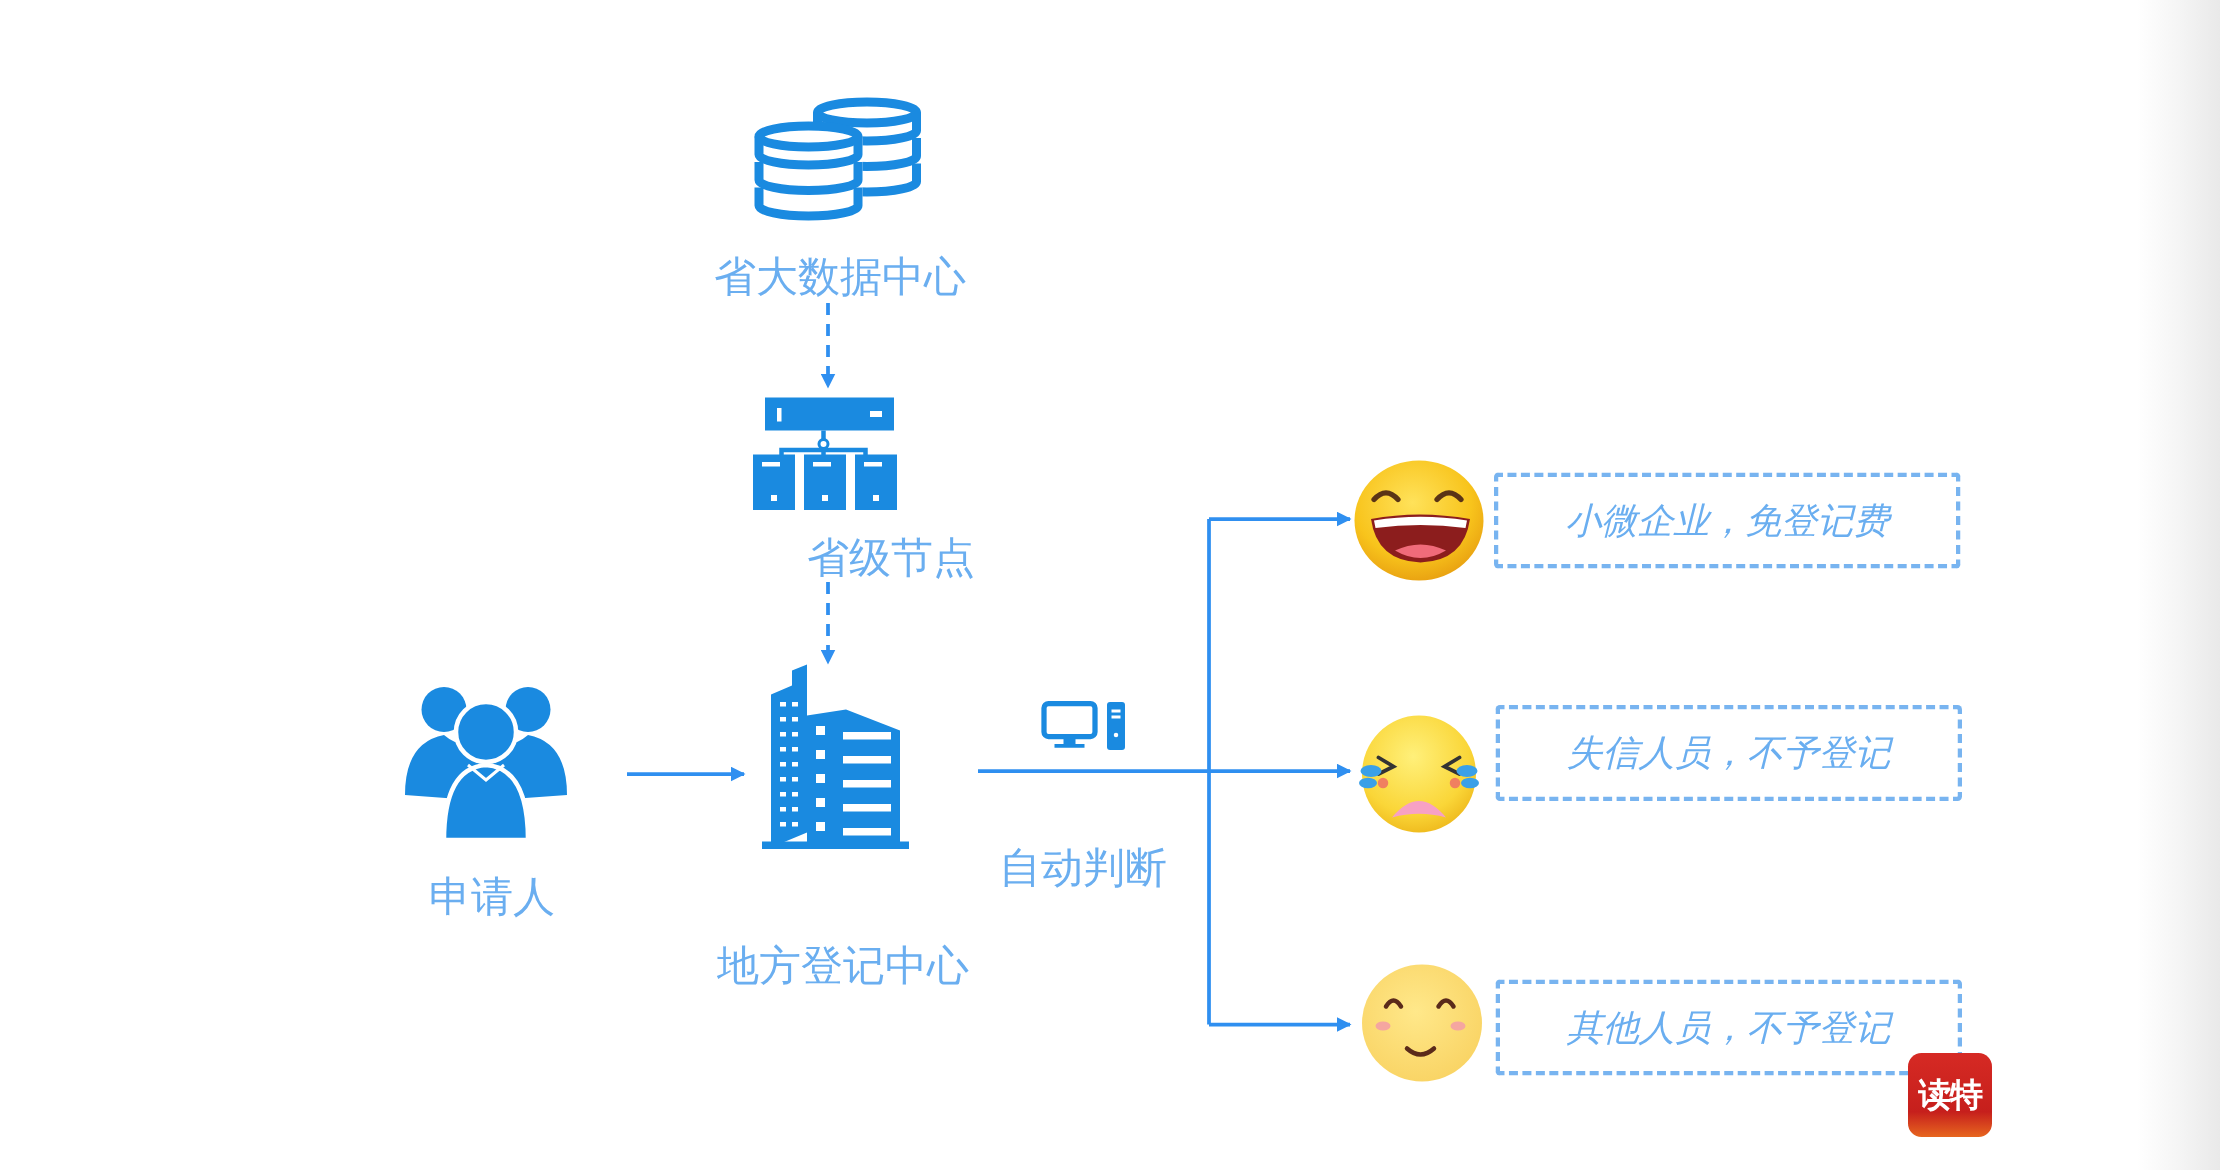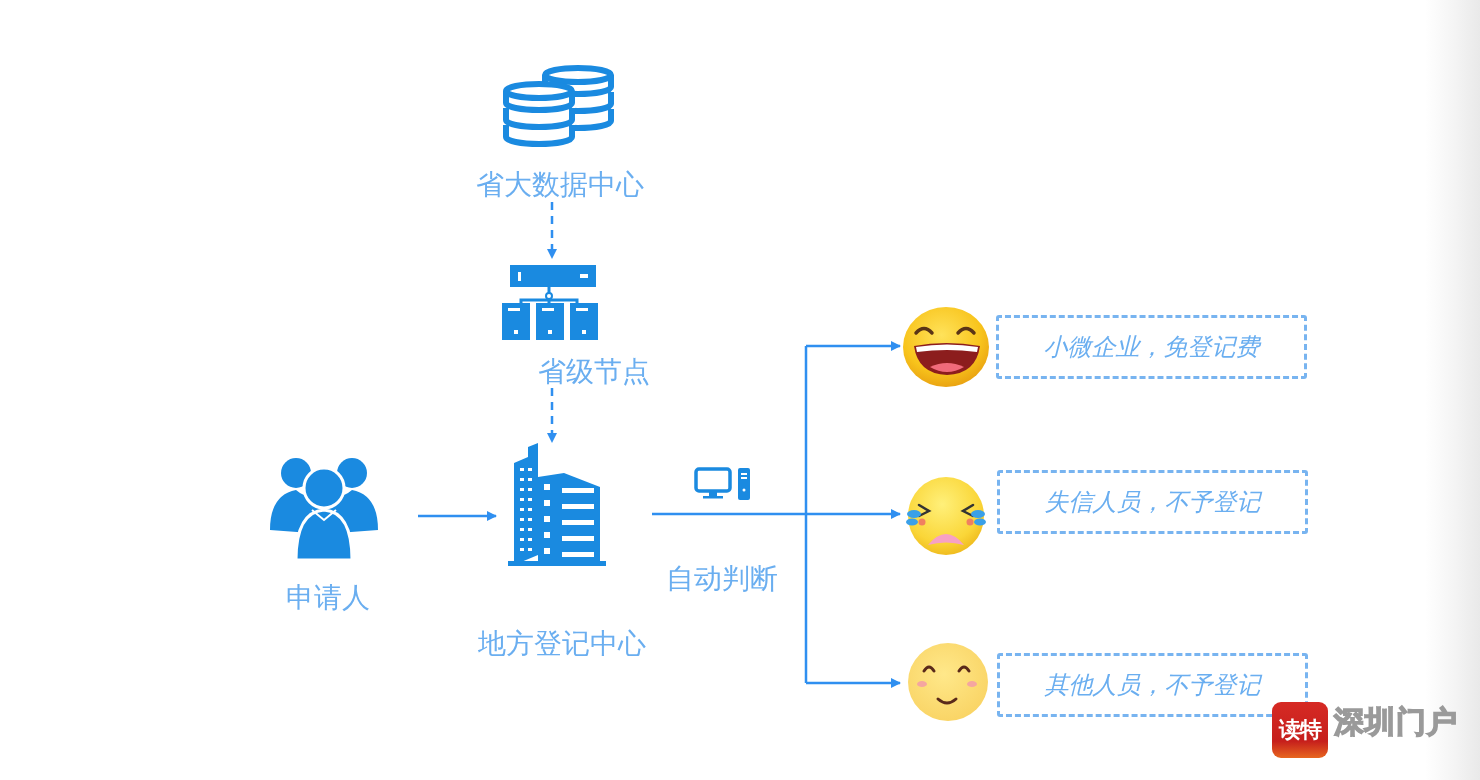--- a/index.html
+++ b/index.html
@@ -198,14 +198,13 @@
 </div>
 <div class="dbox" style="left:997px; top:470px; width:311px; height:64px;">
   <span>失信人员，不予登记</span>
 </div>
 <div class="dbox" style="left:997px; top:653px; width:311px; height:64px;">
   <span>其他人员，不予登记</span>
 </div>
 
 <div class="watermark">
   <div class="wm-badge">读特</div>
-  <div class="wm-text">深圳门户</div>
 </div>
 
 </body></html>

